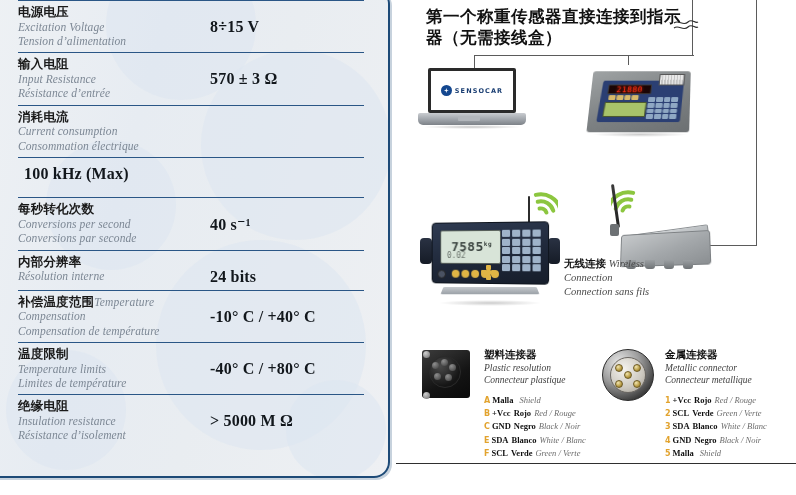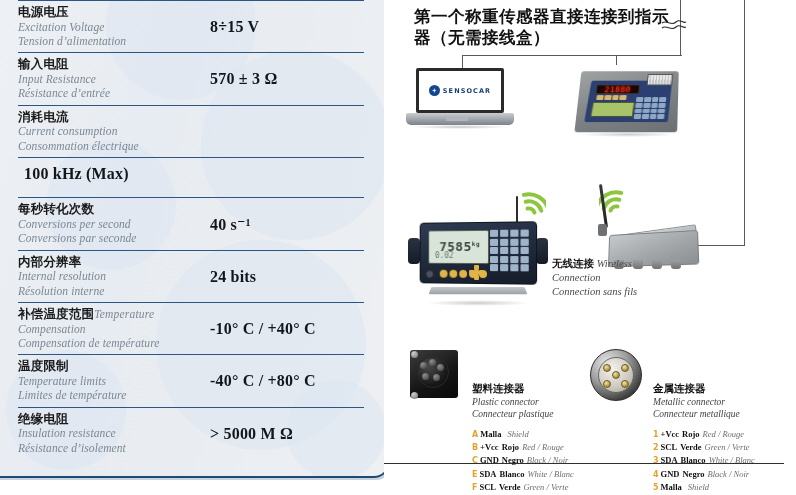--- a/index.html
+++ b/index.html
@@ -58,21 +58,21 @@
   }
   .spec-value {
     flex: 1 1 auto;
     font-size: 16px; font-weight: bold; color:#12171c;
     padding-top: 14px; padding-left: 6px;
     letter-spacing:.2px;
   }
   .spec-row.short .spec-value { padding-top: 4px; }
 
   
-  #diagram { position:absolute; left:384px; top:0; width:400px; height:495px; background:#fff; }
+  #diagram { position:absolute; left:396px; top:0; width:400px; height:495px; background:#fff; }
 
   #title-zh {
     position:absolute; left:30px; top:6px; width:260px;
     font-family:"DejaVu Sans","Liberation Sans",sans-serif;
     font-size:16.5px; font-weight:bold; color:#111; line-height:1.3;
     letter-spacing:.5px;
   }
 
   
   .wire { position:absolute; background:#5b5b5b; }
@@ -262,21 +262,21 @@
   }
   .mc-inner {
     position:absolute; left:9px; top:9px; width:36px; height:36px; border-radius:50%;
     background:radial-gradient(circle at 38% 32%,#f4f2ee,#cdc9c0 60%,#a09b92);
     border:1px solid #6b6762;
   }
   .mc-pin { position:absolute; width:8px; height:8px; border-radius:50%;
      background:radial-gradient(circle at 34% 30%,#f3e6b0,#b79b43 60%,#7d6726);
      border:1px solid #6e5c27; }
 
-  .conn-text { position:absolute; left:64px; top:0; width:132px;margin-top:34px; }
+  .conn-text { position:absolute; left:64px; top:0; width:132px; }
   .conn-title-zh {
     font-family:"DejaVu Sans","Liberation Sans",sans-serif;
     font-size:10.5px; font-weight:bold; color:#111; line-height:1.3;
   }
   .conn-title-en, .conn-title-fr {
     font-style:italic; font-size:9.5px; color:#3f3f3f; line-height:1.32;
   }
   .pin-list { margin-top:7px; }
   .pin-row { font-size:8.5px; line-height:1.55; white-space:nowrap; }
   .pin-id { color:#e2a32e; font-weight:bold; font-family:"DejaVu Sans",sans-serif; font-size:8px; }
@@ -337,21 +337,20 @@
           <div class="lbl-zh">每秒转化次数</div>
           <div class="lbl-en">Conversions per second</div>
           <div class="lbl-fr">Conversions par seconde</div>
         </div>
         <div class="spec-value">40 s⁻¹</div>
       </div>
 
       <div class="spec-row">
         <div class="spec-labels">
           <div class="lbl-zh">内部分辨率</div>
-          <div class="lbl-en">Internal resolution</div>
           <div class="lbl-fr">Résolution interne</div>
         </div>
         <div class="spec-value">24 bits</div>
       </div>
 
       <div class="spec-row">
         <div class="spec-labels">
           <div class="lbl-zh"><span>补偿温度范围</span><span class="inline-en">Temperature</span></div>
           <div class="lbl-en">Compensation</div>
           <div class="lbl-fr">Compensation de température</div>
@@ -534,21 +533,21 @@
         <span class="pc-screw" style="left:3px;top:44px;"></span>
         <span class="pc-ring"></span>
         <span class="pc-pin" style="left:12px;top:14px;"></span>
         <span class="pc-pin" style="left:21px;top:11px;"></span>
         <span class="pc-pin" style="left:29px;top:16px;"></span>
         <span class="pc-pin" style="left:14px;top:25px;"></span>
         <span class="pc-pin" style="left:25px;top:26px;"></span>
       </div>
       <div class="conn-text">
         <div class="conn-title-zh">塑料连接器</div>
-        <div class="conn-title-en">Plastic connector</div>
+        <div class="conn-title-en">Plastic resolution</div>
         <div class="conn-title-fr">Connecteur plastique</div>
         <div class="pin-list">
           <div class="pin-row"><span class="pin-id">A</span><span class="pin-sig">Malla</span><span class="pin-es"></span><span class="pin-tr">Shield</span></div>
           <div class="pin-row"><span class="pin-id">B</span><span class="pin-sig">+Vcc</span><span class="pin-es">Rojo</span><span class="pin-tr">Red / Rouge</span></div>
           <div class="pin-row"><span class="pin-id">C</span><span class="pin-sig">GND</span><span class="pin-es">Negro</span><span class="pin-tr">Black / Noir</span></div>
           <div class="pin-row"><span class="pin-id">E</span><span class="pin-sig">SDA</span><span class="pin-es">Blanco</span><span class="pin-tr">White / Blanc</span></div>
           <div class="pin-row"><span class="pin-id">F</span><span class="pin-sig">SCL</span><span class="pin-es">Verde</span><span class="pin-tr">Green / Verte</span></div>
         </div>
       </div>
     </div>

